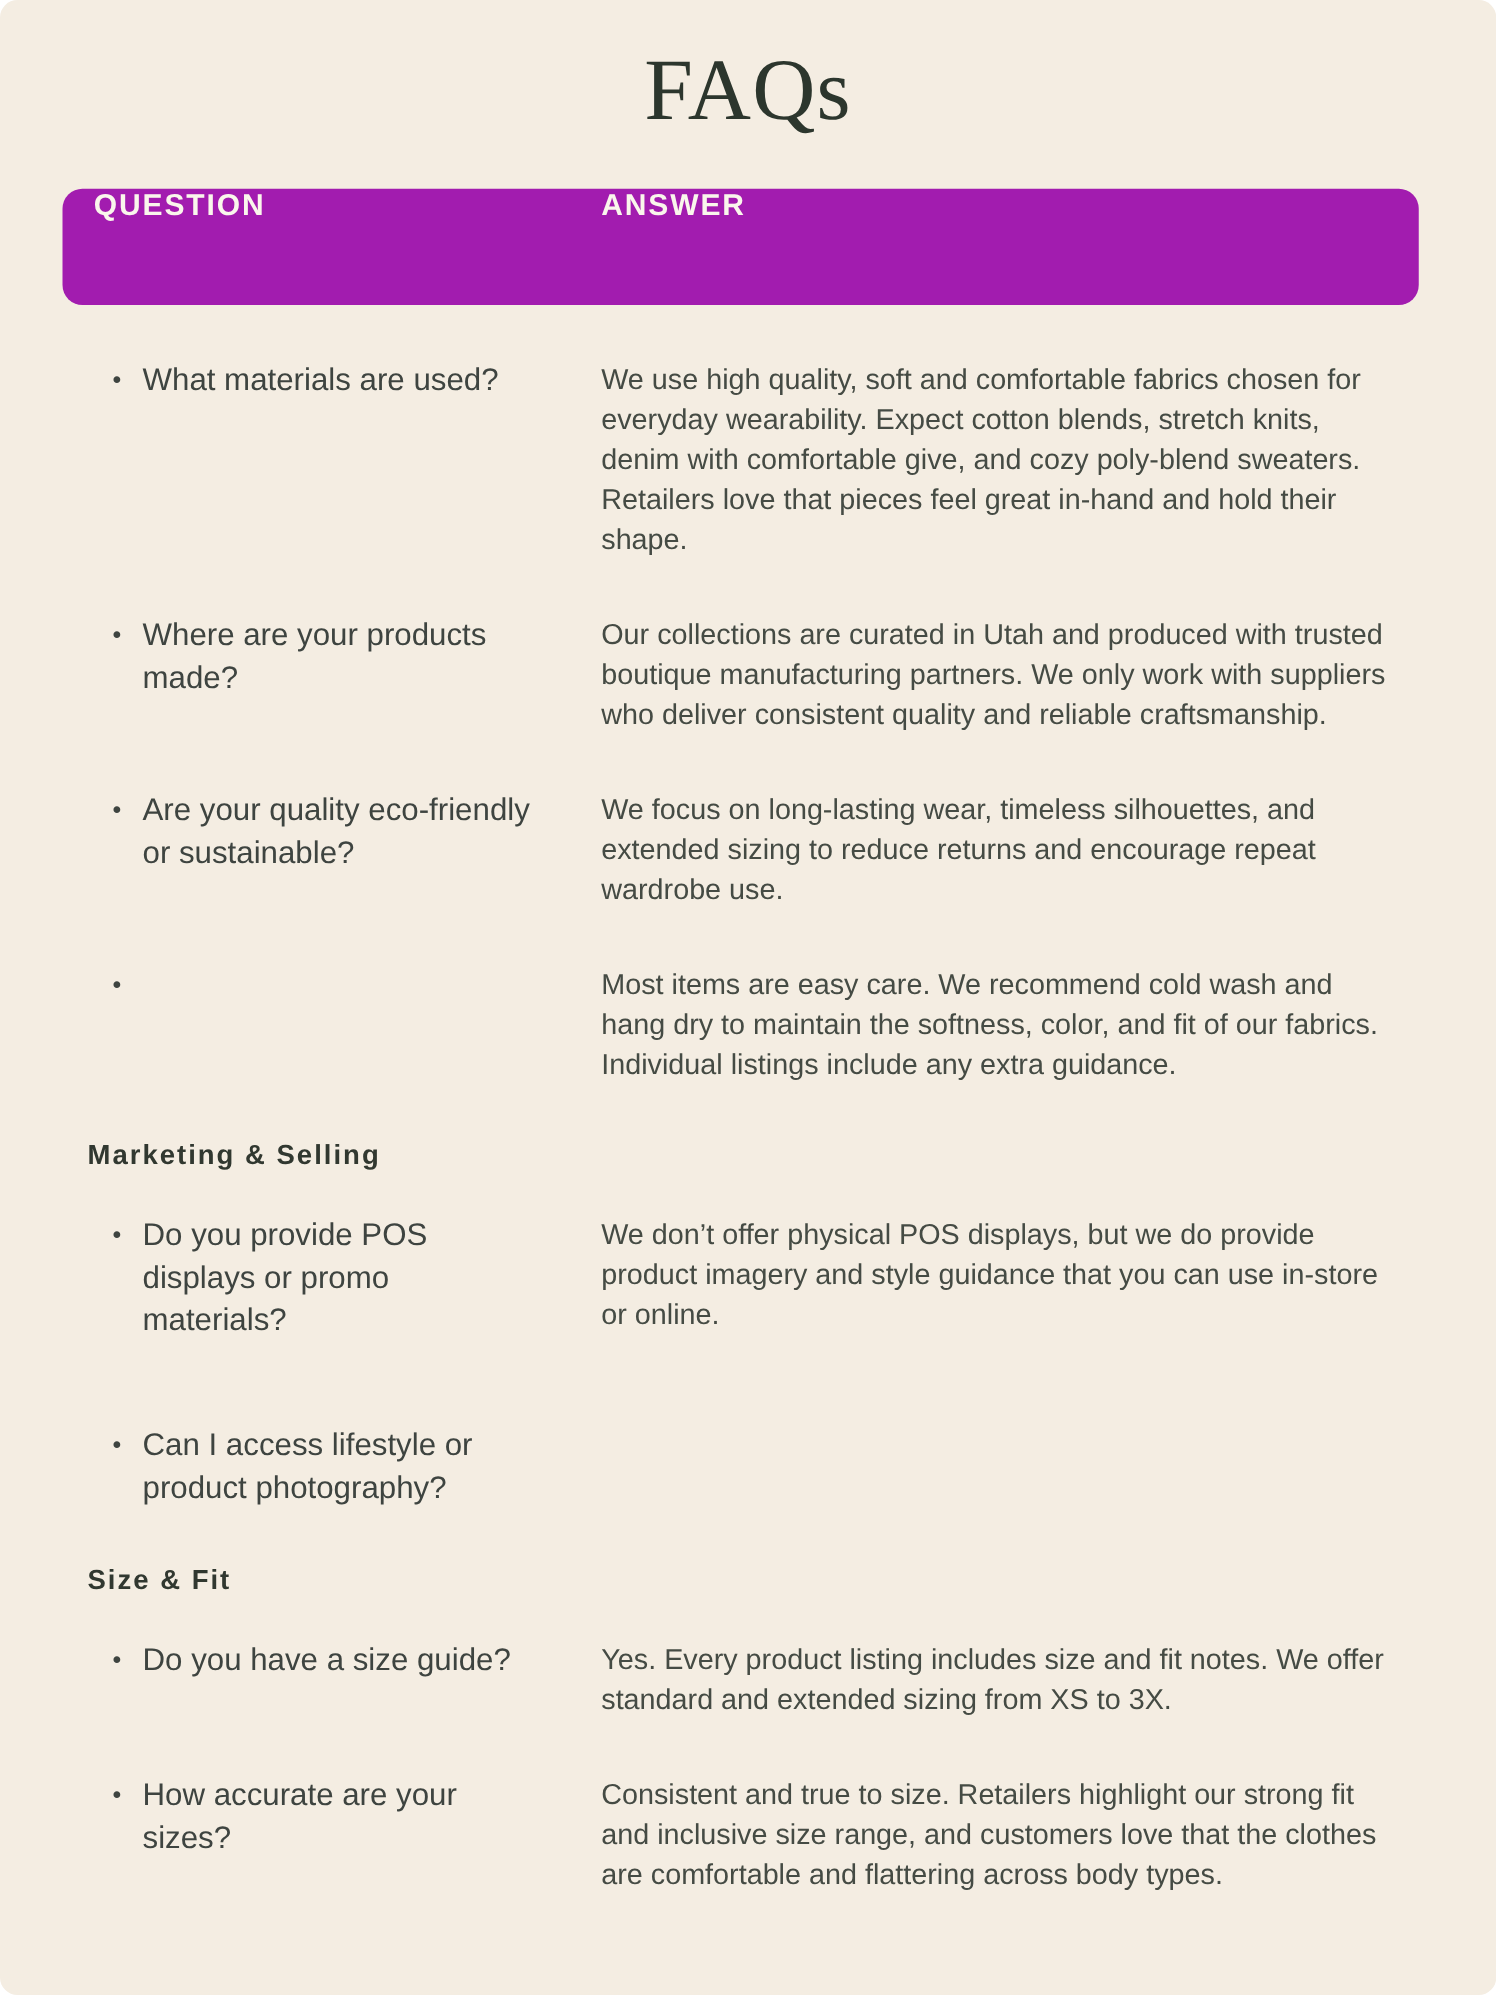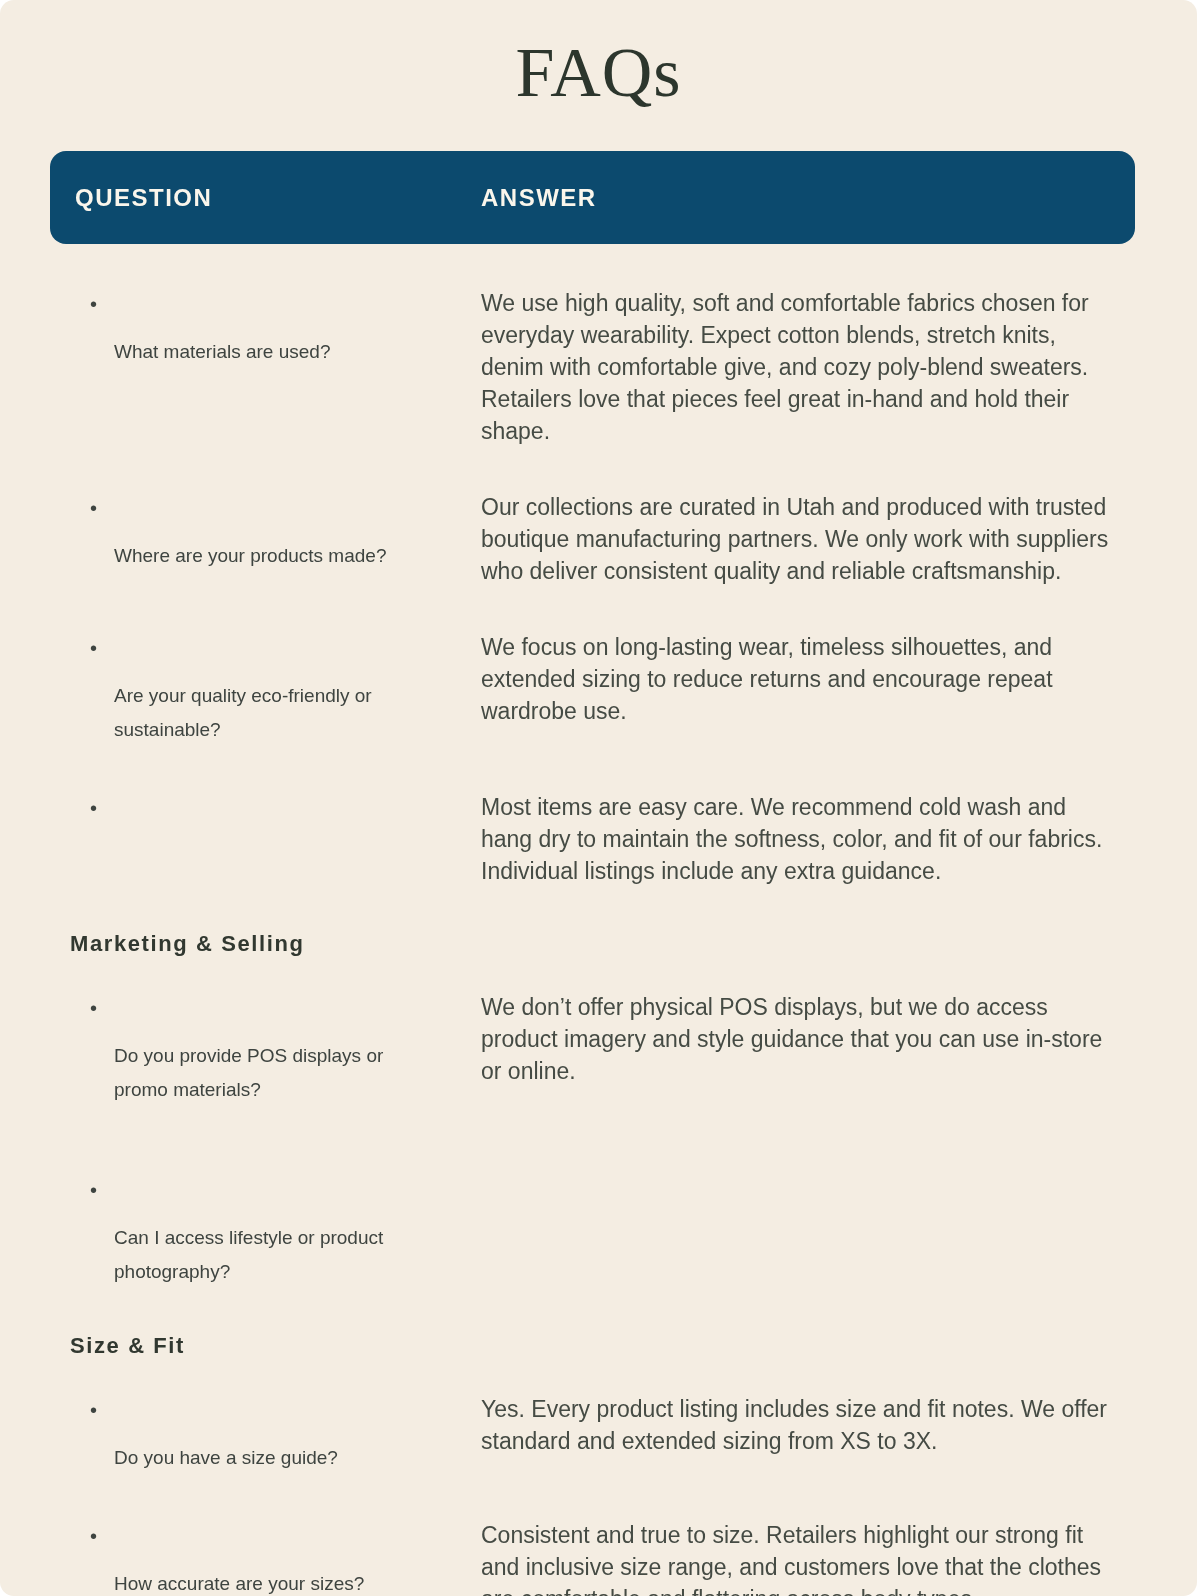--- a/index.html
+++ b/index.html
@@ -28,24 +28,23 @@
     font-weight: 400;
     color: #2c362d;
     letter-spacing: 1px;
     line-height: 1.1;
     text-align: center;
   }
   
   .header-bar {
     margin: 40px 62px 0 50px;
     height: 93px;
-    background: #0c4a6e;
+    background: #a21caf;
     border-radius: 16px;
     display: flex;
-    align-items: center;
     padding-left: 25px;
     box-sizing: border-box;
   }
   .header-label {
     color: #faf6ec;
     font-size: 24px;
     font-weight: 700;
     letter-spacing: 1.5px;
   }
   .header-label.q {
@@ -77,25 +76,24 @@
     color: #3e4440;
     font-size: 20px;
     line-height: 34px;
     width: 24px;
     flex-shrink: 0;
     text-align: left;
     padding-left: 20px;
     box-sizing: content-box;
   }
   .q-text {
-    font-size: 19px;
+    font-size: 25px;
     line-height: 34px;
     color: #3e4440;
     max-width: 318px;
-    margin-top: 48px;
   }
   .a-col {
     flex: 1;
   }
   .a-text {
     font-size: 23px;
     line-height: 32px;
     color: #454b44;
   }
   .spacer-lg { margin-bottom: 66px; }
@@ -158,21 +156,21 @@
     </div>
 
     <div class="section-heading section-gap">Marketing &amp; Selling</div>
 
     <div class="faq-row spacer-lg">
       <div class="q-col">
         <span class="bullet">•</span>
         <span class="q-text">Do you provide POS displays or promo materials?</span>
       </div>
       <div class="a-col">
-        <div class="a-text">We don’t offer physical POS displays, but we do access product imagery and style guidance that you can use in-store or online.</div>
+        <div class="a-text">We don’t offer physical POS displays, but we do provide product imagery and style guidance that you can use in-store or online.</div>
       </div>
     </div>
 
     <div class="faq-row">
       <div class="q-col">
         <span class="bullet">•</span>
         <span class="q-text">Can I access lifestyle or product photography?</span>
       </div>
     </div>
 

